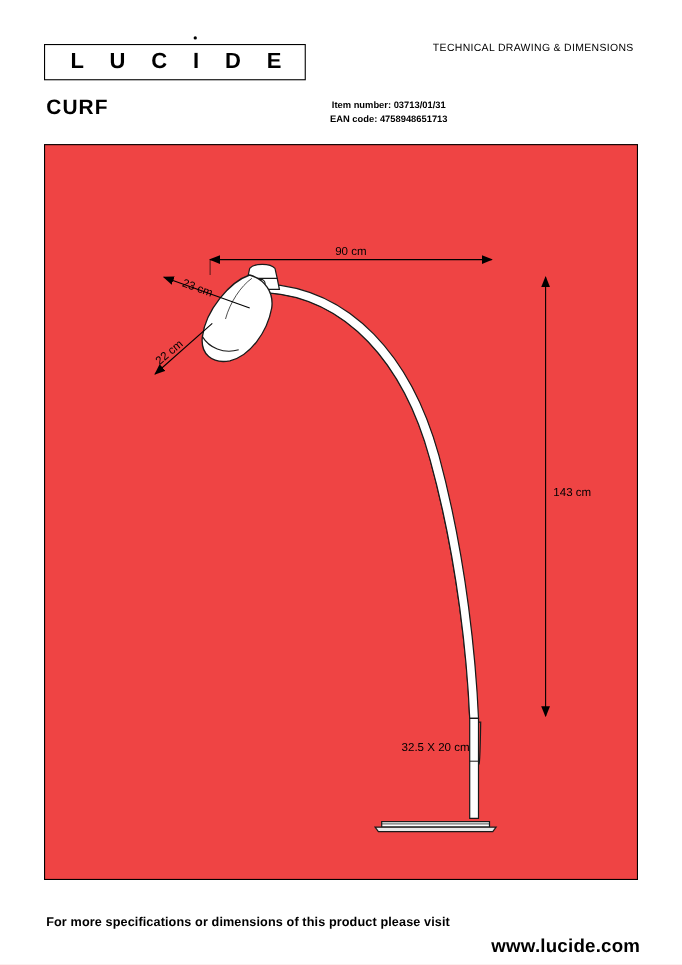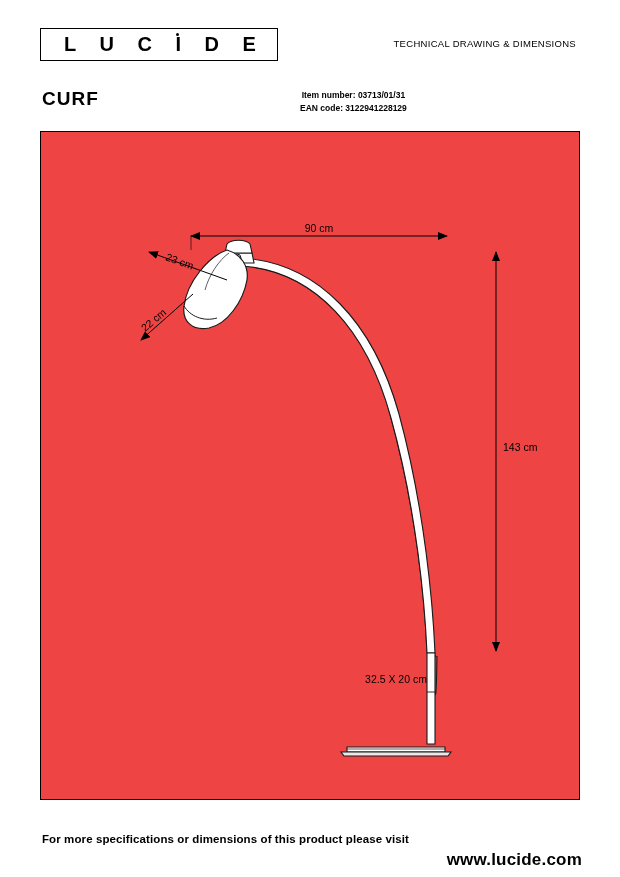--- a/index.html
+++ b/index.html
@@ -26,21 +26,21 @@
   .header {
     position: absolute;
     left: 40px;
     top: 28px;
     width: 540px;
     height: 46px;
   }
   .logo-box {
     position: absolute;
     left: 0;
-    top: 0;
+    top: 12px;
     width: 238px;
     height: 33px;
     border: 1px solid #000;
     box-sizing: border-box;
   }
   .logo-text {
     position: absolute;
     left: 0;
     top: 0;
     width: 238px;
@@ -147,21 +147,21 @@
   </div>
 
   <div class="title">CURF</div>
   <div class="meta">
     <div>
       <span class="light">Item number:</span>
       <span>03713/01/31</span>
     </div>
     <div>
       <span class="light">EAN code:</span>
-      <span>3122941228129</span>
+      <span>4758948651713</span>
     </div>
   </div>
 
   <div class="frame">
     <svg class="drawing" viewBox="0 0 538 667">
       <defs>
         <marker id="arrH" markerWidth="10" markerHeight="8" refX="9" refY="4" orient="auto" markerUnits="userSpaceOnUse">
           <path d="M0,0 L10,4 L0,8 z" fill="#000"></path>
         </marker>
         <marker id="arrHstart" markerWidth="10" markerHeight="8" refX="1" refY="4" orient="auto" markerUnits="userSpaceOnUse">

